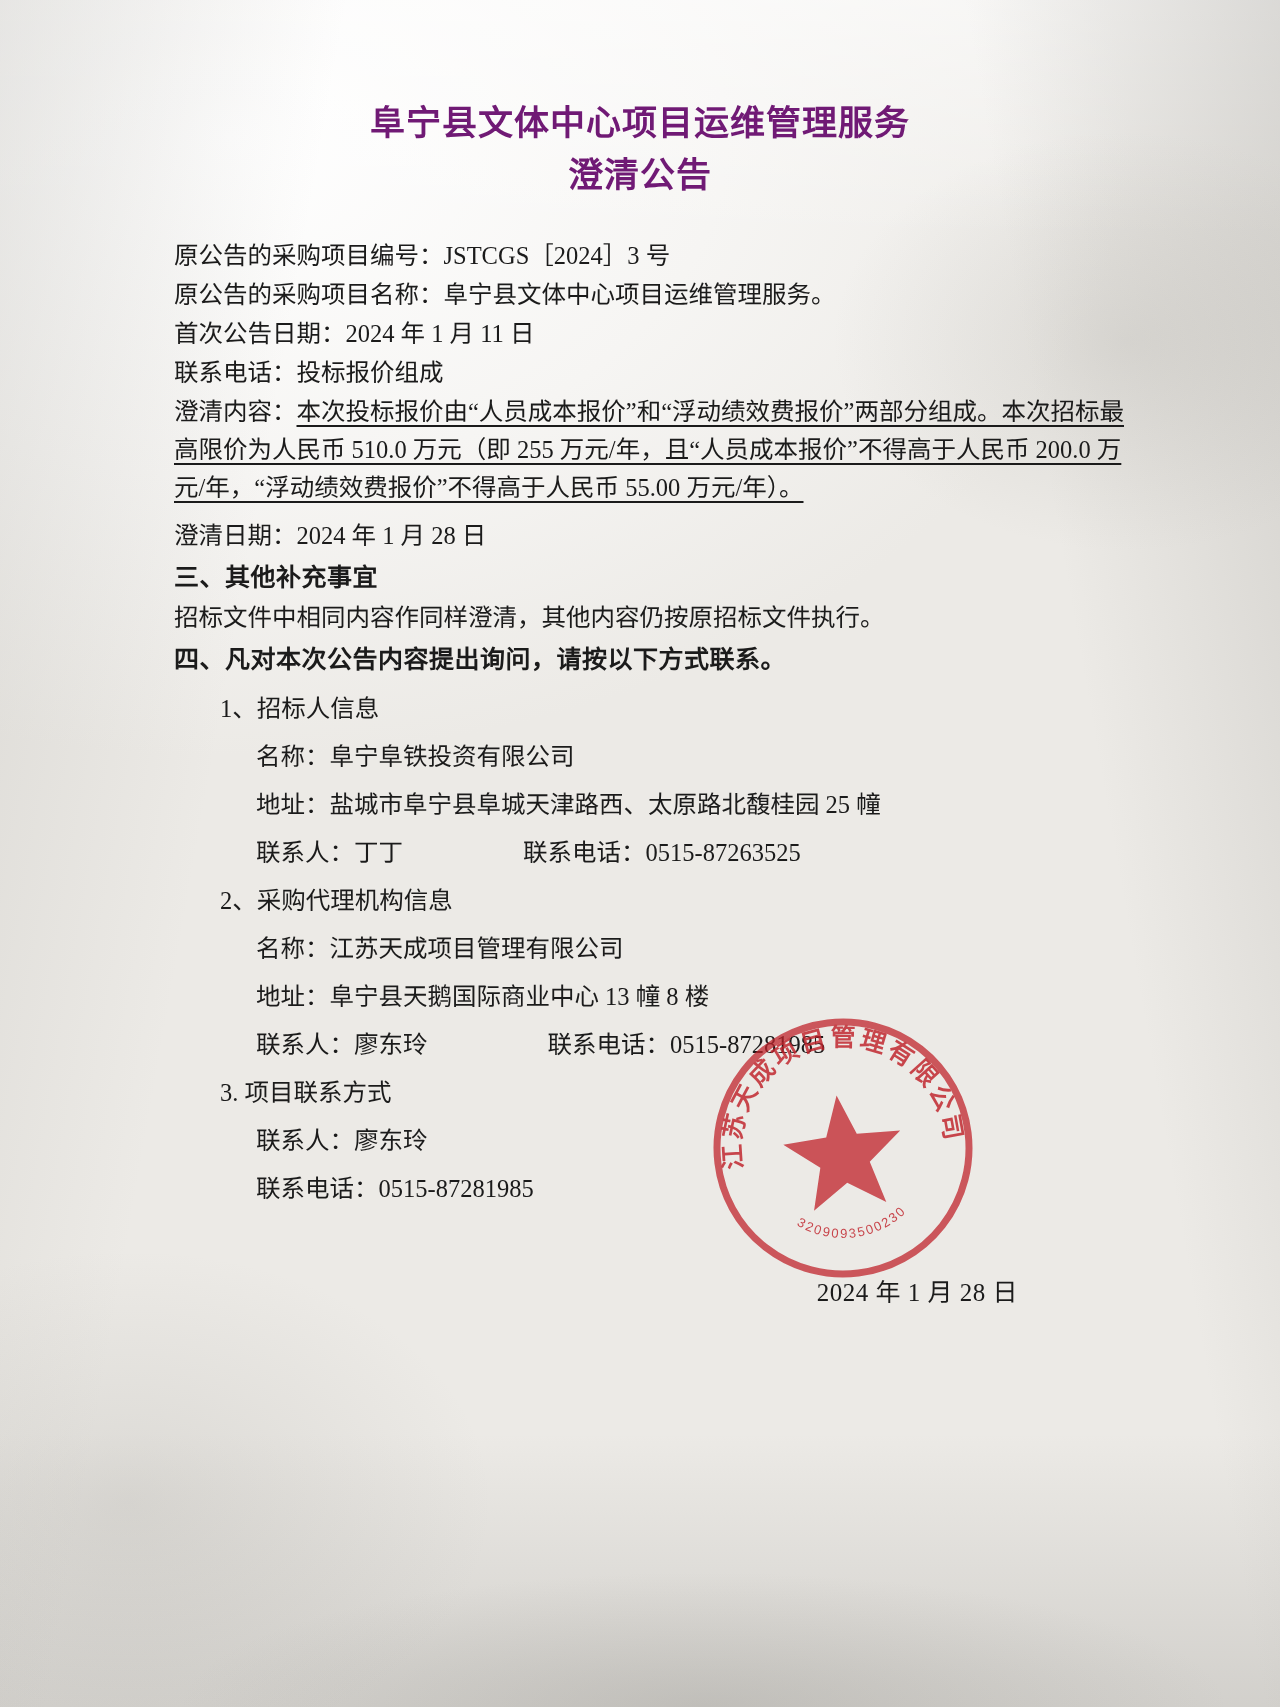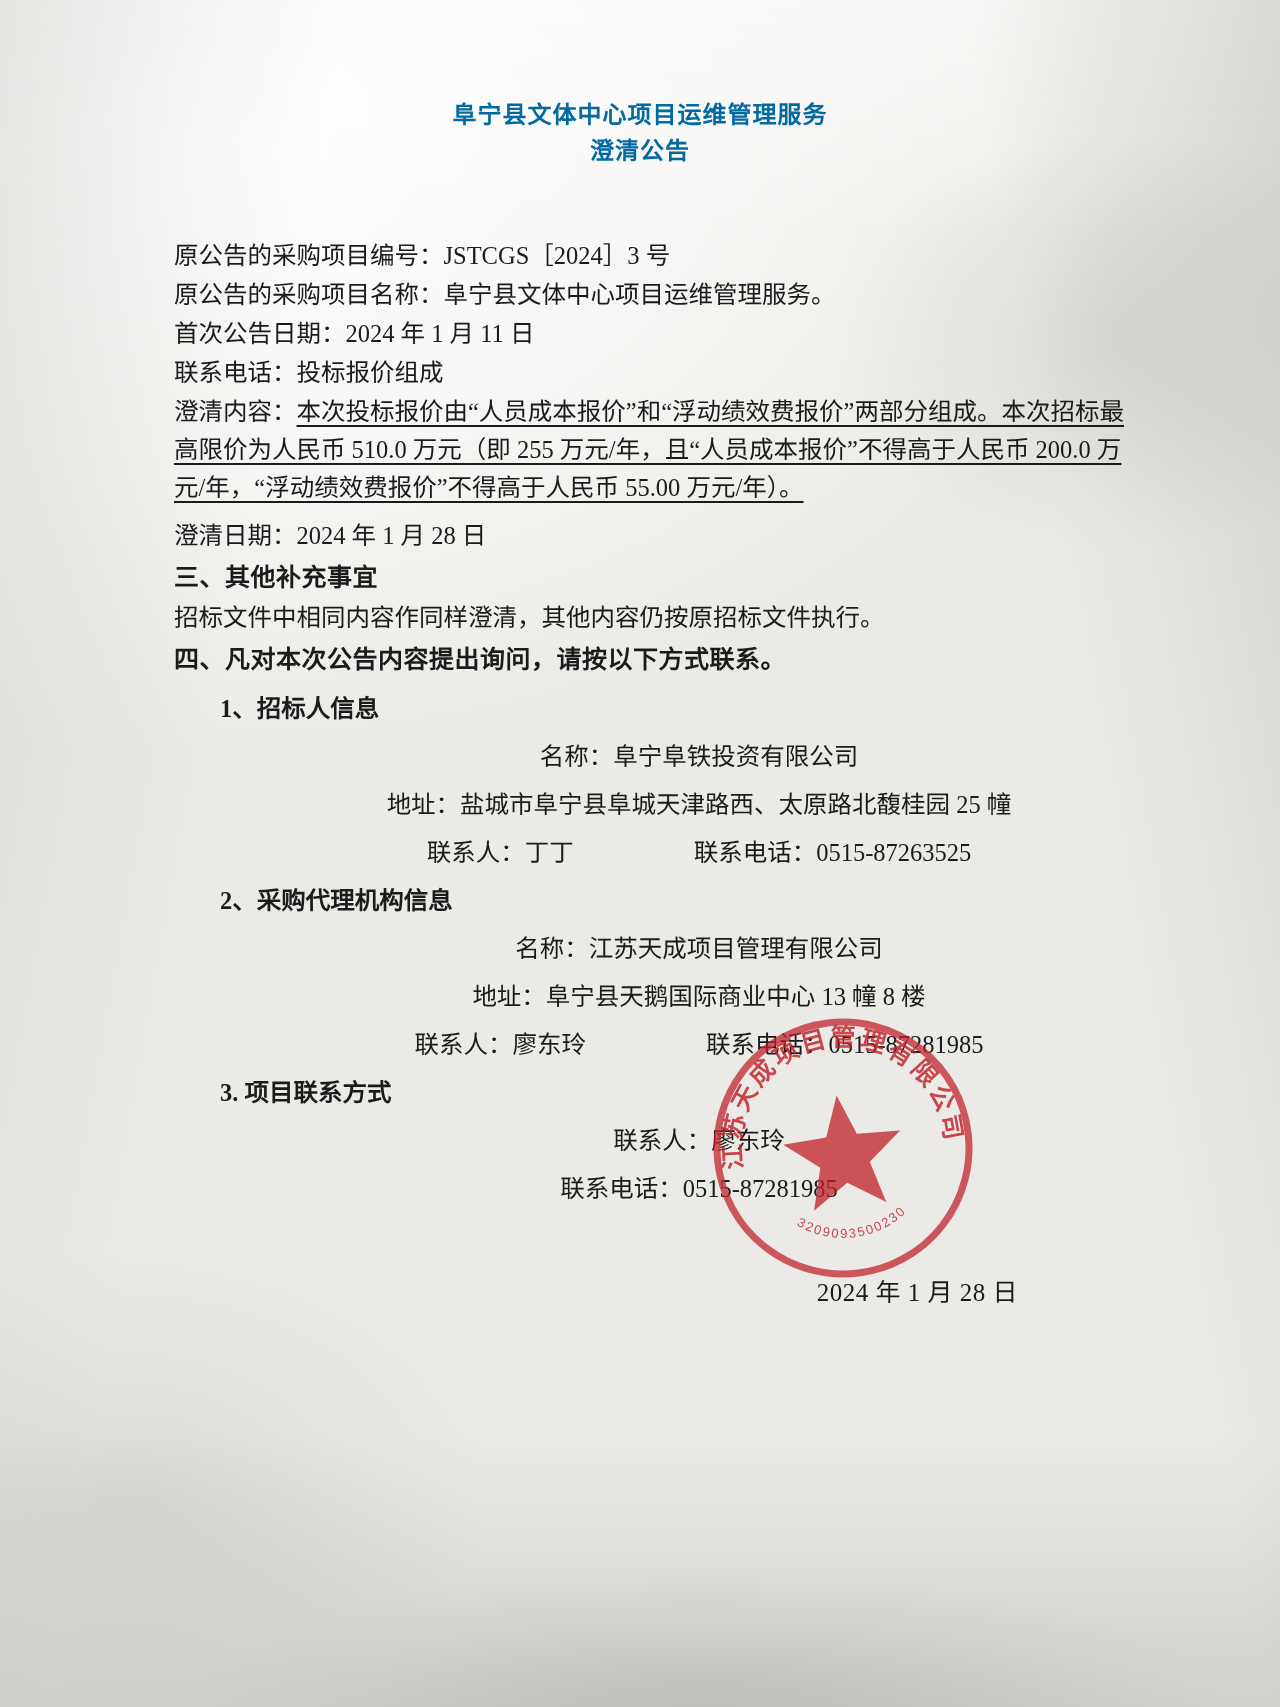--- a/index.html
+++ b/index.html
@@ -54,25 +54,25 @@
     width: 1280px;
     height: 1707px;
   }
 
   .title {
     position: absolute;
     left: 0;
     top: 98px;
     width: 1280px;
     text-align: center;
-    font-size: 24px;
+    font-size: 35px;
     font-weight: bold;
     line-height: 1.48;
     letter-spacing: 1px;
-    color: #0369a1;
+    color: #701a75;
     font-family: "Liberation Serif", "DejaVu Serif", serif;
   }
   .title .l2 { display: block; }
 
   .content {
     position: absolute;
     left: 132px;
     top: 236px;
     width: 1010px;
     font-size: 24.5px;
@@ -80,22 +80,22 @@
     color: #1b1b1b;
   }
 
   .h-item {
     font-weight: bold;
     font-size: 25px;
     margin: 4px 0 2px 0;
     letter-spacing: 0.5px;
   }
   .lv2 { padding-left: 42px; }
-  .lv3 { padding-left: 88px; font-weight: bold; }
-  .lv4 { padding-left: 88px; text-align: center; }
+  .lv3 { padding-left: 88px; }
+  .lv4 { padding-left: 88px; }
 
   .row { margin: 1px 0; white-space: nowrap; }
   .row.wrap { white-space: normal; }
 
   .u {
     text-decoration: underline;
     text-underline-offset: 5px;
     text-decoration-thickness: 1.6px;
   }
 

